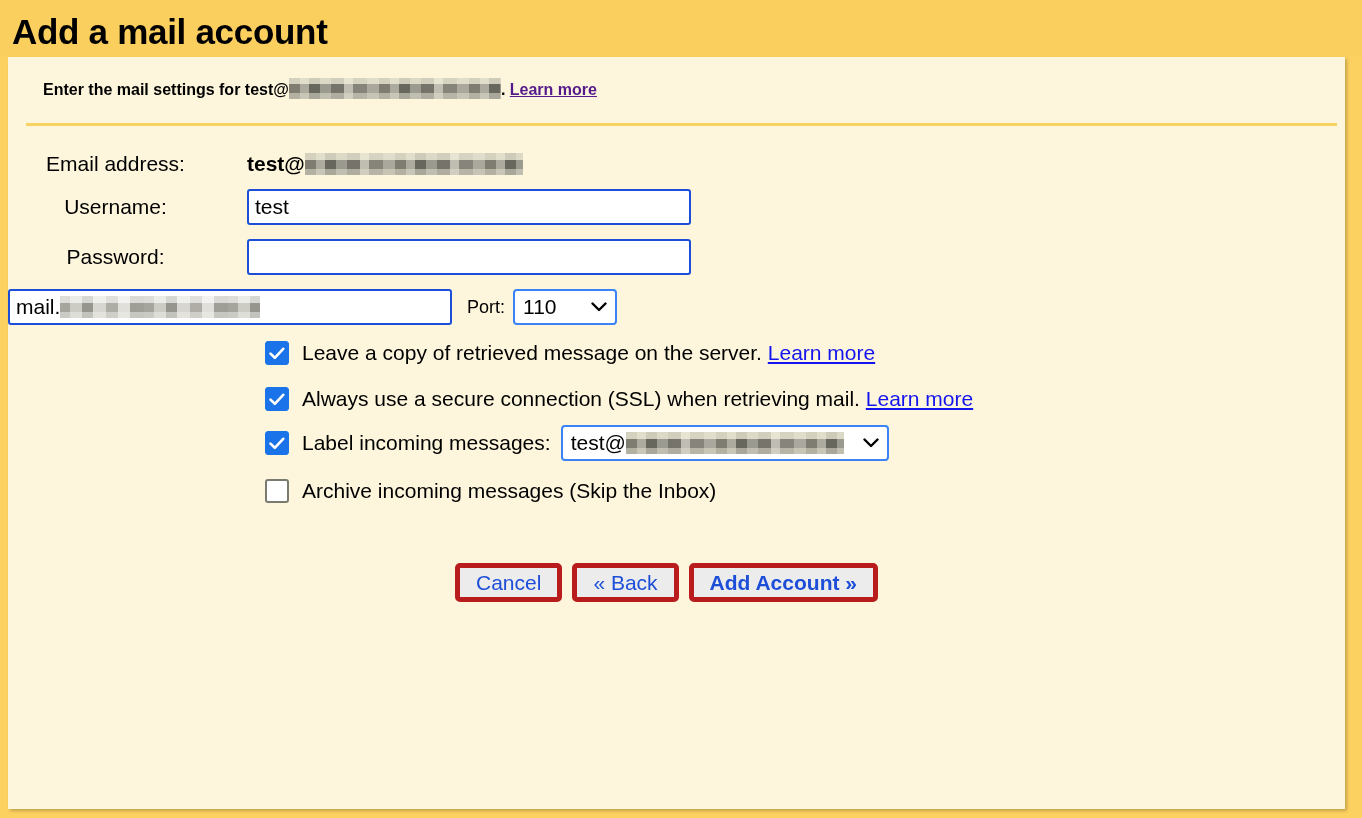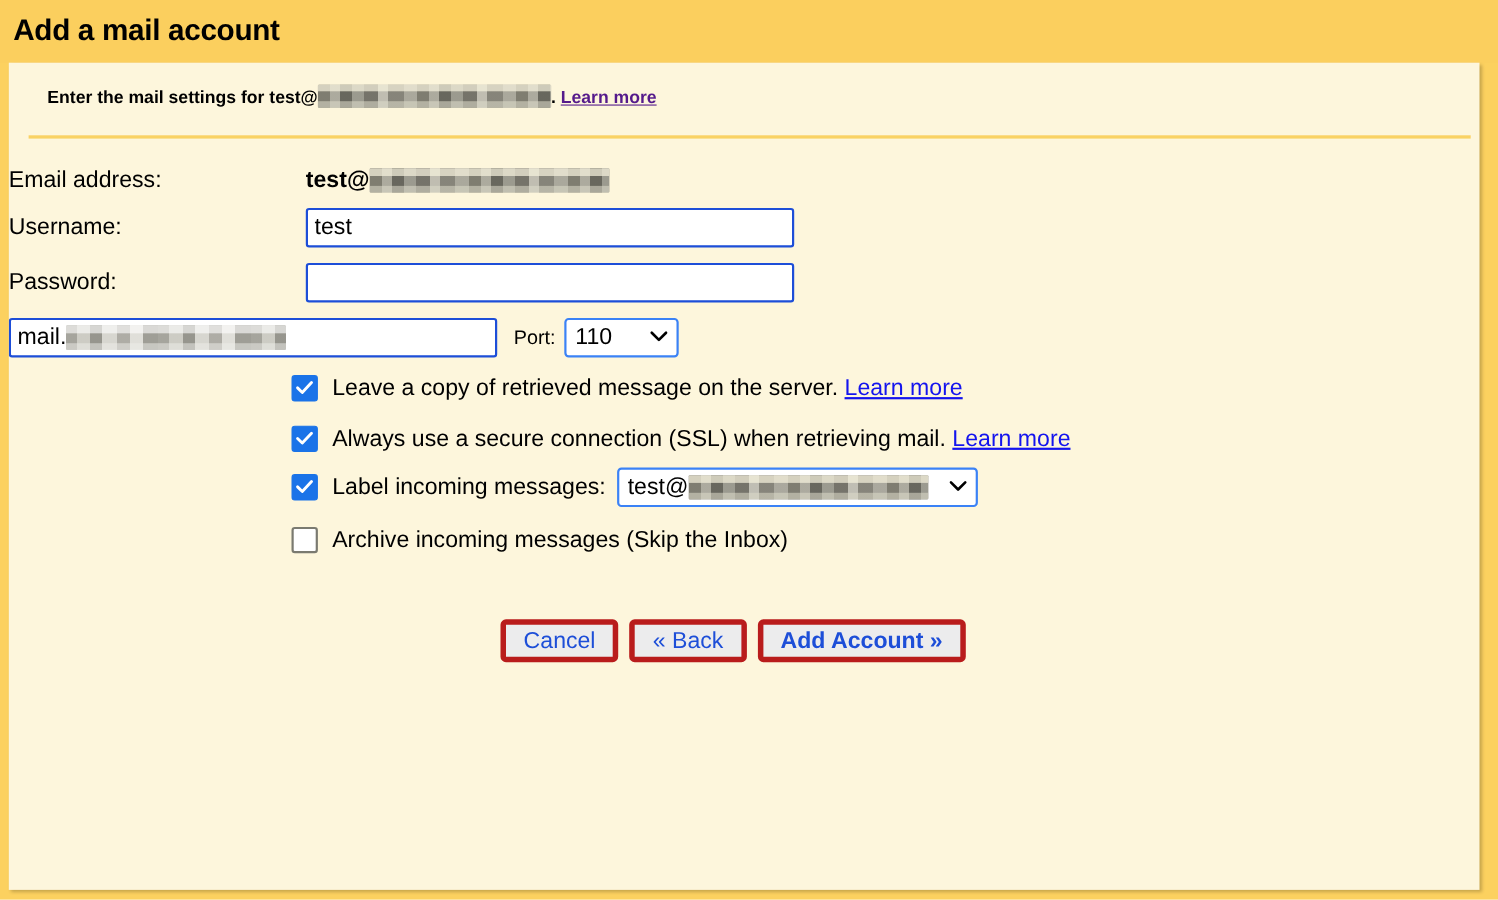--- a/index.html
+++ b/index.html
@@ -28,21 +28,21 @@
     position: absolute;
     left: 0; top: 0;
     width: 1362px;
     height: 57px;
     background: #fbcf5e;
   }
   #titlebar-text {
     position: absolute;
     left: 12px;
     top: 12px;
-    font-size: 27px;
+    font-size: 35px;
     font-weight: bold;
     letter-spacing: -0.3px;
     color: #000;
     white-space: nowrap;
   }
 
   
   #panel {
     position: absolute;
     left: 8px;
@@ -93,22 +93,22 @@
   
   .form-row {
     position: absolute;
     left: 0;
     width: 100%;
     height: 38px;
     display: flex;
     align-items: center;
   }
   .row-label {
-    width: 270px;
-    text-align: left;
+    width: 239px;
+    text-align: center;
     font-size: 21px;
     padding-right: 24px;
     box-sizing: border-box;
     white-space: nowrap;
   }
   .row-value {
     font-size: 21px;
     font-weight: bold;
     white-space: nowrap;
     display: flex;

